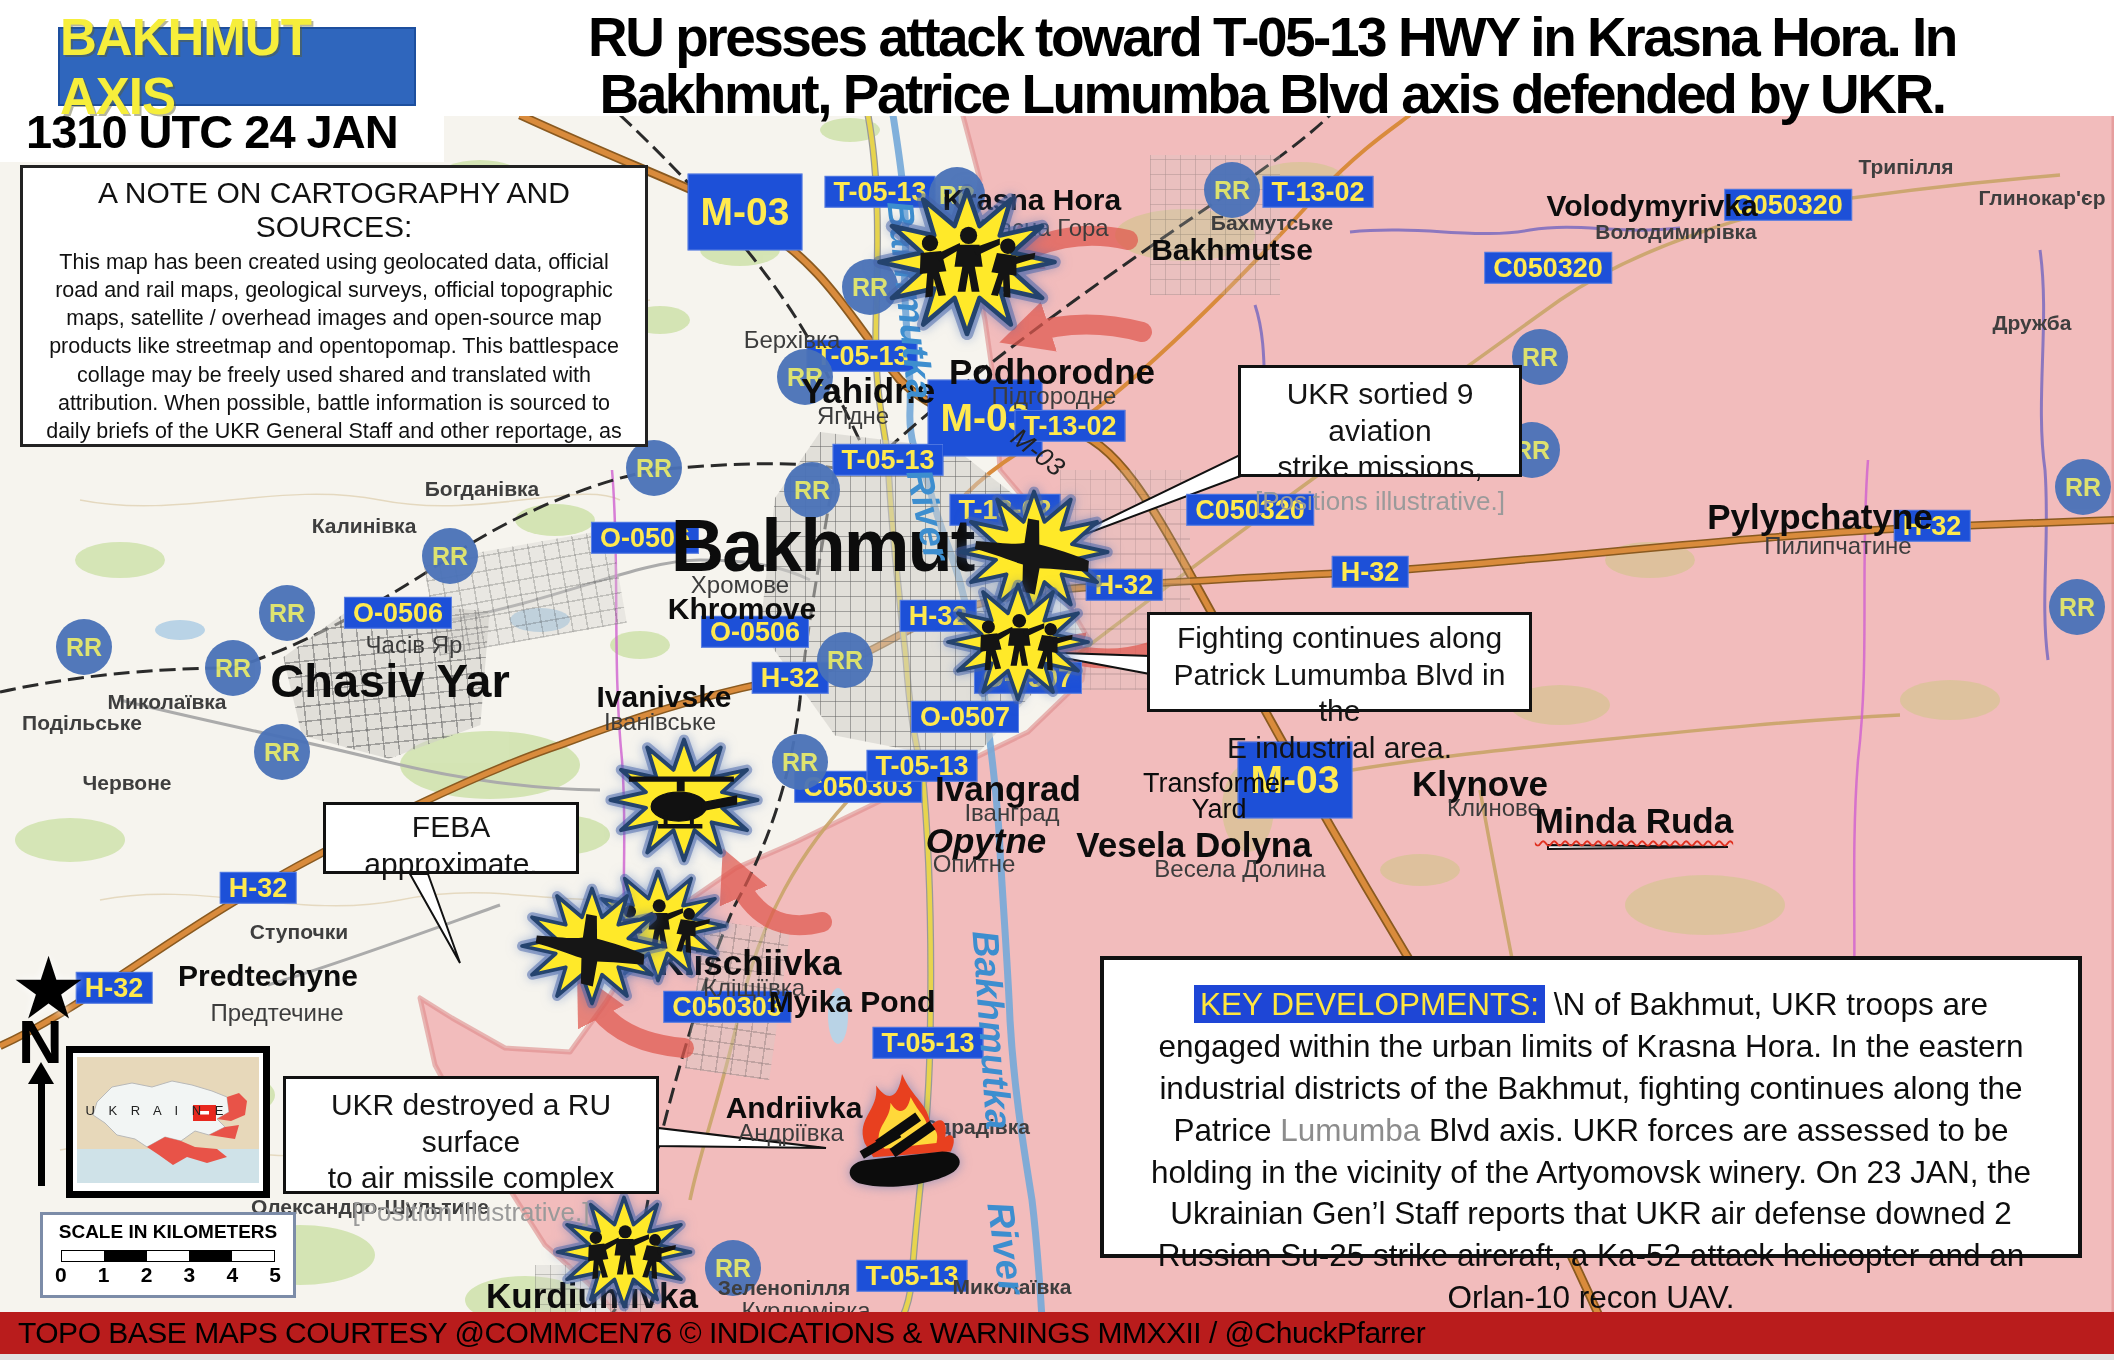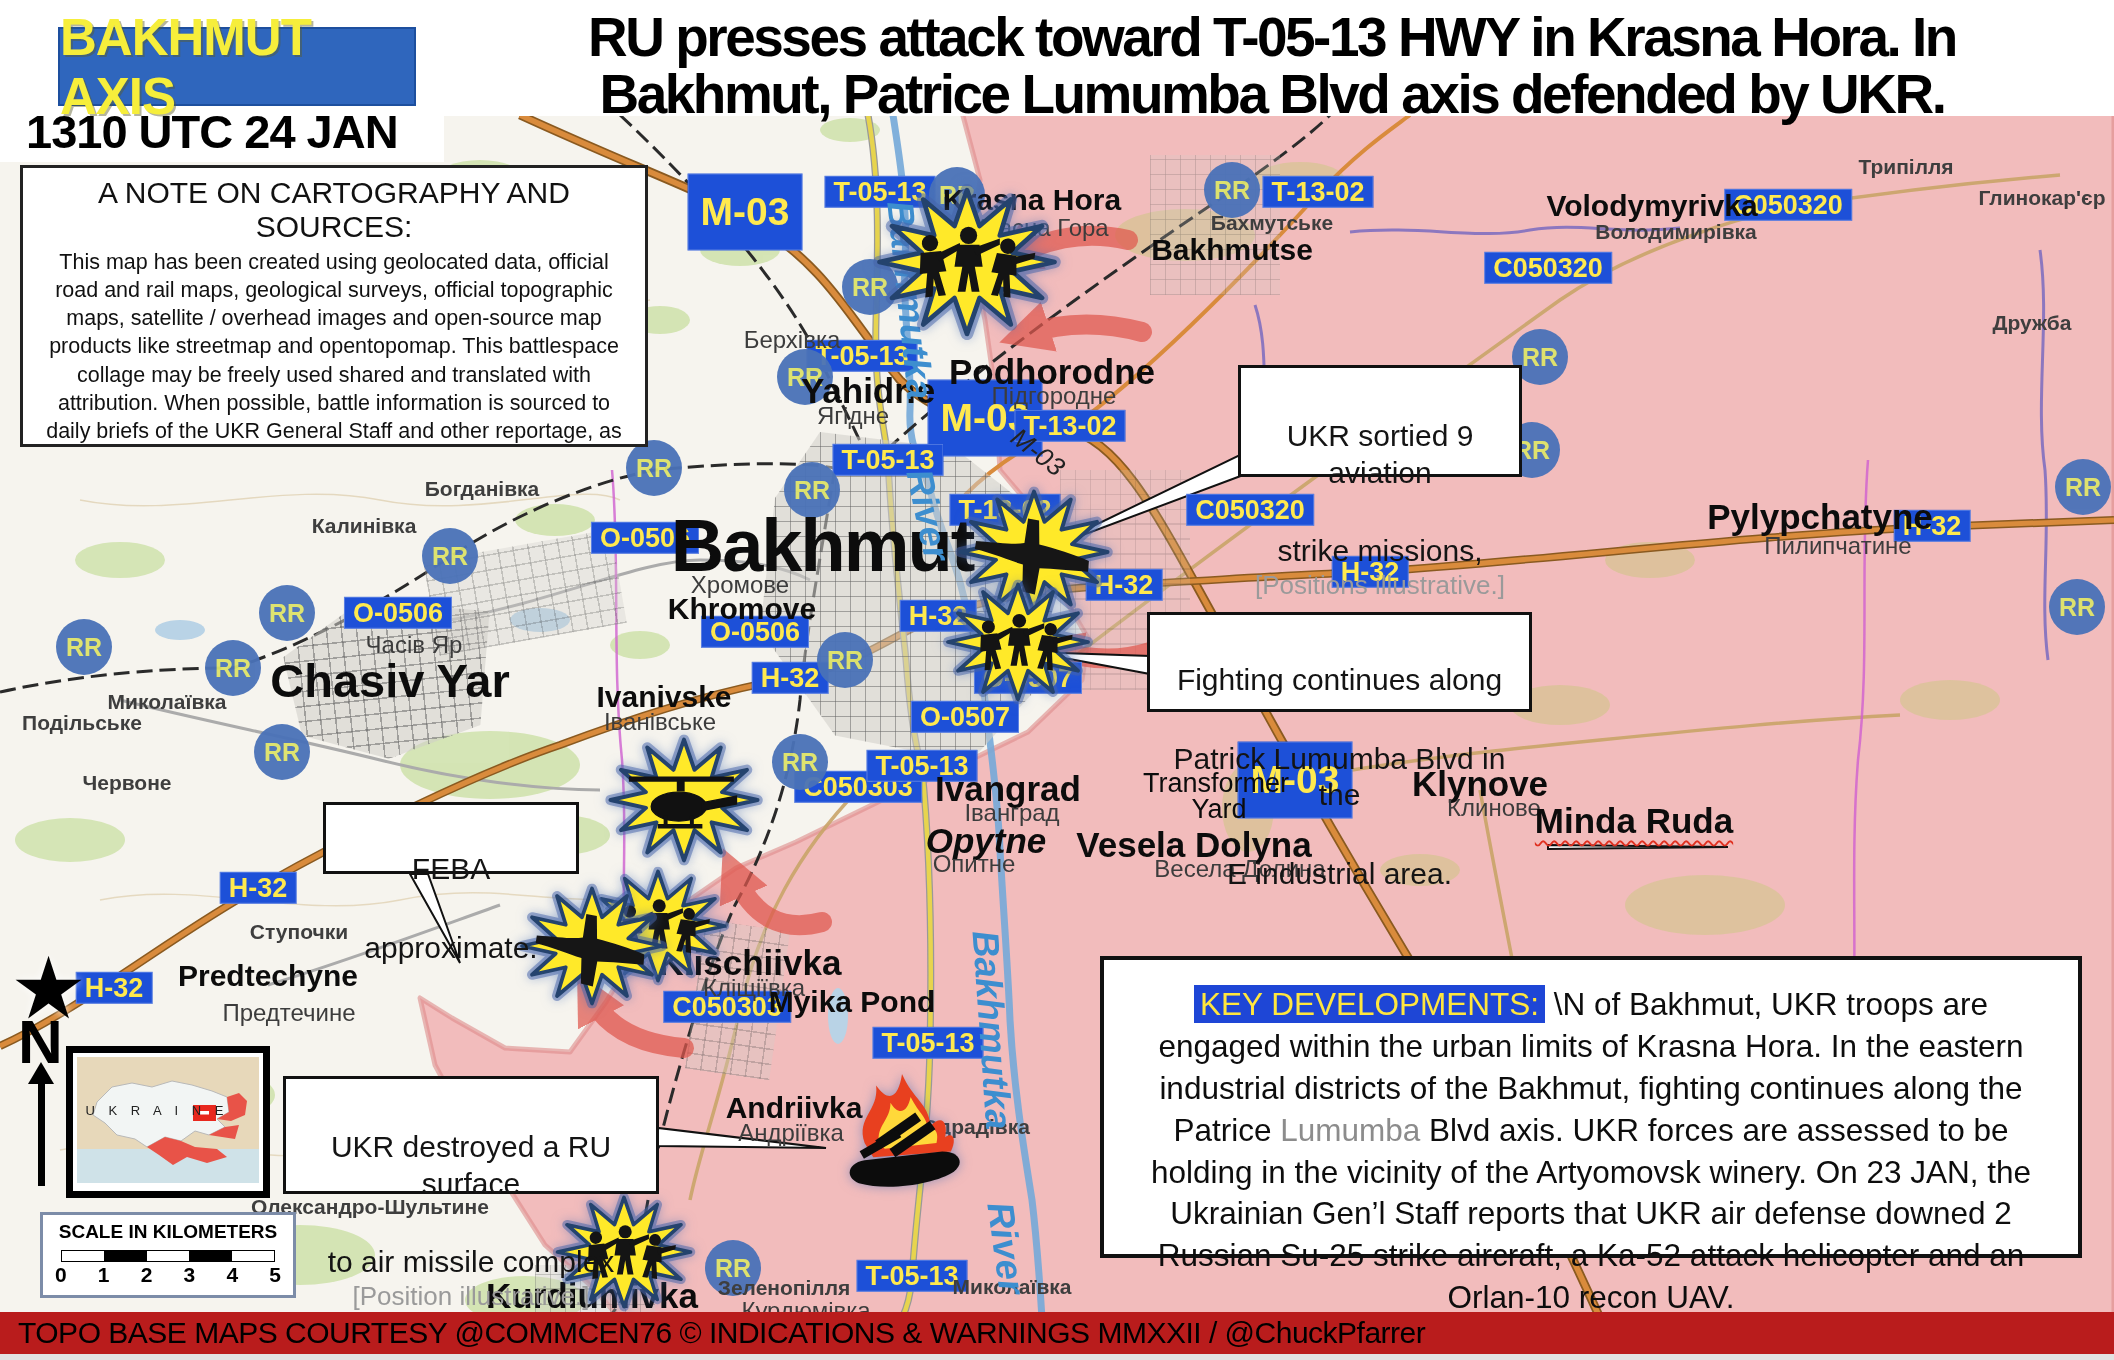--- a/index.html
+++ b/index.html
@@ -30,21 +30,21 @@
   .icon svg{display:block;filter:drop-shadow(0 0 6px rgba(70,110,180,.55));}
 
   
   .grid{position:absolute;background-color:rgba(208,206,200,.55);
         background-image:repeating-linear-gradient(0deg,rgba(95,95,95,.5) 0 1.5px,transparent 1.5px 15px),
                          repeating-linear-gradient(90deg,rgba(95,95,95,.5) 0 1.5px,transparent 1.5px 15px);}
 
   
   .callout{position:absolute;background:#fff;border:3px solid #111;text-align:center;
            color:#141414;padding:8px 6px;box-sizing:border-box;}
-  .callout .cl-line{font-size:30px;line-height:1.22;margin-top:42px;}
+  .callout .cl-line{font-size:30px;line-height:1.22;}
   .callout .cl-sub{font-size:26px;color:#9a9a9a;line-height:1.2;}
 
   #note-box{position:absolute;left:20px;top:165px;width:628px;height:282px;background:#fff;
             border:3px solid #222;box-sizing:border-box;padding:6px 12px;text-align:center;overflow:hidden;}
   #note-box h2{margin:2px 0 4px;font-size:30px;font-weight:400;color:#111;}
   #note-box .body{font-size:21.5px;line-height:1.31;color:#111;}
 
   #kd-box{position:absolute;left:1100px;top:920px;width:982px;height:302px;background:#fff;
           border:4px solid #111;box-sizing:border-box;padding:24px 26px;text-align:center;
           font-size:31.5px;line-height:1.33;color:#0d0d0d;margin-top:36px;}
@@ -304,21 +304,21 @@
       <div class="lbl ua" style="transform: translate(-50%, -50%) rotate(0deg); left: 754px; top: 988px;">Кліщіївка</div>
       <div class="lbl en" style="transform: translate(-50%, -50%) rotate(0deg); left: 852px; top: 1002px;">Myika Pond</div>
       <div class="lbl en" style="transform: translate(-50%, -50%) rotate(0deg); left: 794px; top: 1108px;">Andriivka</div>
       <div class="lbl ua" style="transform: translate(-50%, -50%) rotate(0deg); left: 791px; top: 1133px;">Андріївка</div>
       <div class="lbl ua-sm" style="transform: translate(-50%, -50%) rotate(0deg); left: 976px; top: 1126px;">Одрадівка</div>
       <div class="lbl en-md" style="transform: translate(-50%, -50%) rotate(0deg); left: 592px; top: 1295px;">Kurdiumivka</div>
       <div class="lbl ua-sm" style="transform: translate(-50%, -50%) rotate(0deg); left: 784px; top: 1287px;">Зеленопілля</div>
       <div class="lbl ua" style="transform: translate(-50%, -50%) rotate(0deg); left: 806px; top: 1311px;">Курдюмівка</div>
       <div class="lbl ua-sm" style="transform: translate(-50%, -50%) rotate(0deg); left: 1012px; top: 1286px;">Миколаївка</div>
       <div class="lbl en" style="transform: translate(-50%, -50%) rotate(0deg); left: 268px; top: 976px;">Predtechyne</div>
-      <div class="lbl ua" style="transform: translate(-50%, -50%) rotate(0deg); left: 289px; top: 1013px; text-align: center;">Предтечине</div>
+      <div class="lbl ua" style="transform: translate(-50%, -50%) rotate(0deg); left: 277px; top: 1013px; text-align: center;">Предтечине</div>
       <div class="lbl ua-sm" style="transform: translate(-50%, -50%) rotate(0deg); left: 299px; top: 931px;">Ступочки</div>
       <div class="lbl ua-sm" style="transform: translate(-50%, -50%) rotate(0deg); left: 370px; top: 1206px;">Олександро-Шультине</div>
       <div class="lbl en-md" style="transform: translate(-50%, -50%) rotate(0deg); left: 1820px; top: 516px;">Pylypchatyne</div>
       <div class="lbl ua" style="transform: translate(-50%, -50%) rotate(0deg); left: 1838px; top: 546px; text-align: right;">Пилипчатине</div>
       <div class="lbl en-md" style="transform: translate(-50%, -50%) rotate(0deg); left: 1194px; top: 844px;">Vesela Dolyna</div>
       <div class="lbl ua" style="transform: translate(-50%, -50%) rotate(0deg); left: 1240px; top: 869px;">Весела Долина</div>
       <div class="lbl plain" style="transform: translate(-50%, -50%) rotate(0deg); left: 1216px; top: 783px;">Transformer</div>
       <div class="lbl plain" style="transform: translate(-50%, -50%) rotate(0deg); left: 1219px; top: 809px;">Yard</div>
       <div class="lbl en-md" style="transform: translate(-50%, -50%) rotate(0deg); left: 1480px; top: 783px;">Klynove</div>
       <div class="lbl ua" style="transform: translate(-50%, -50%) rotate(0deg); left: 1494px; top: 808px;">Клинове</div>

